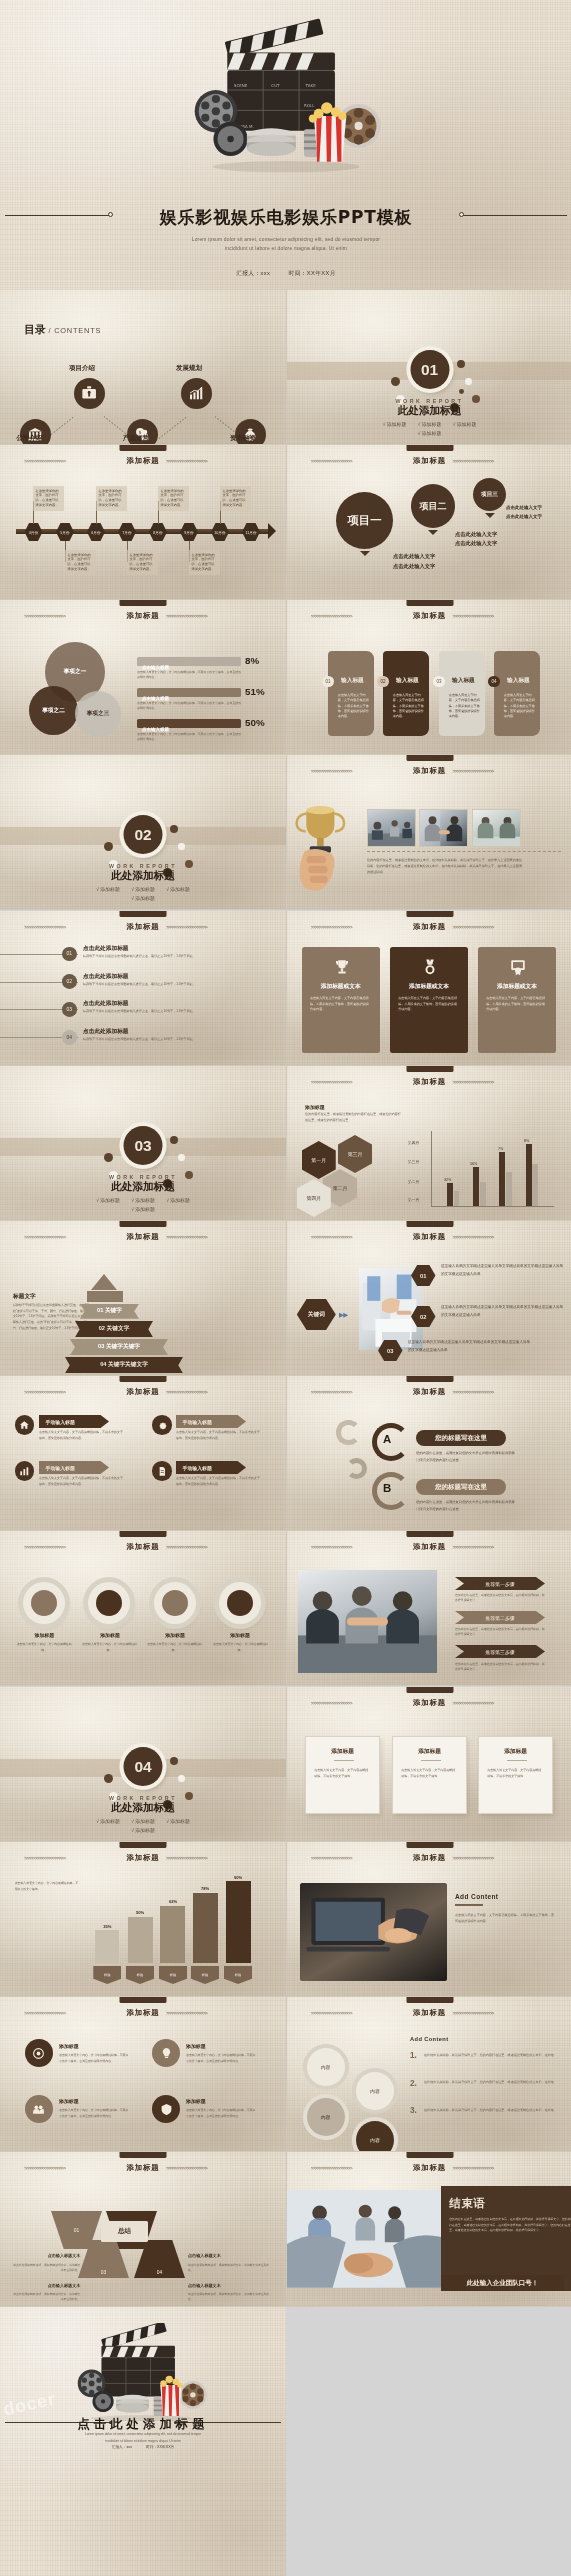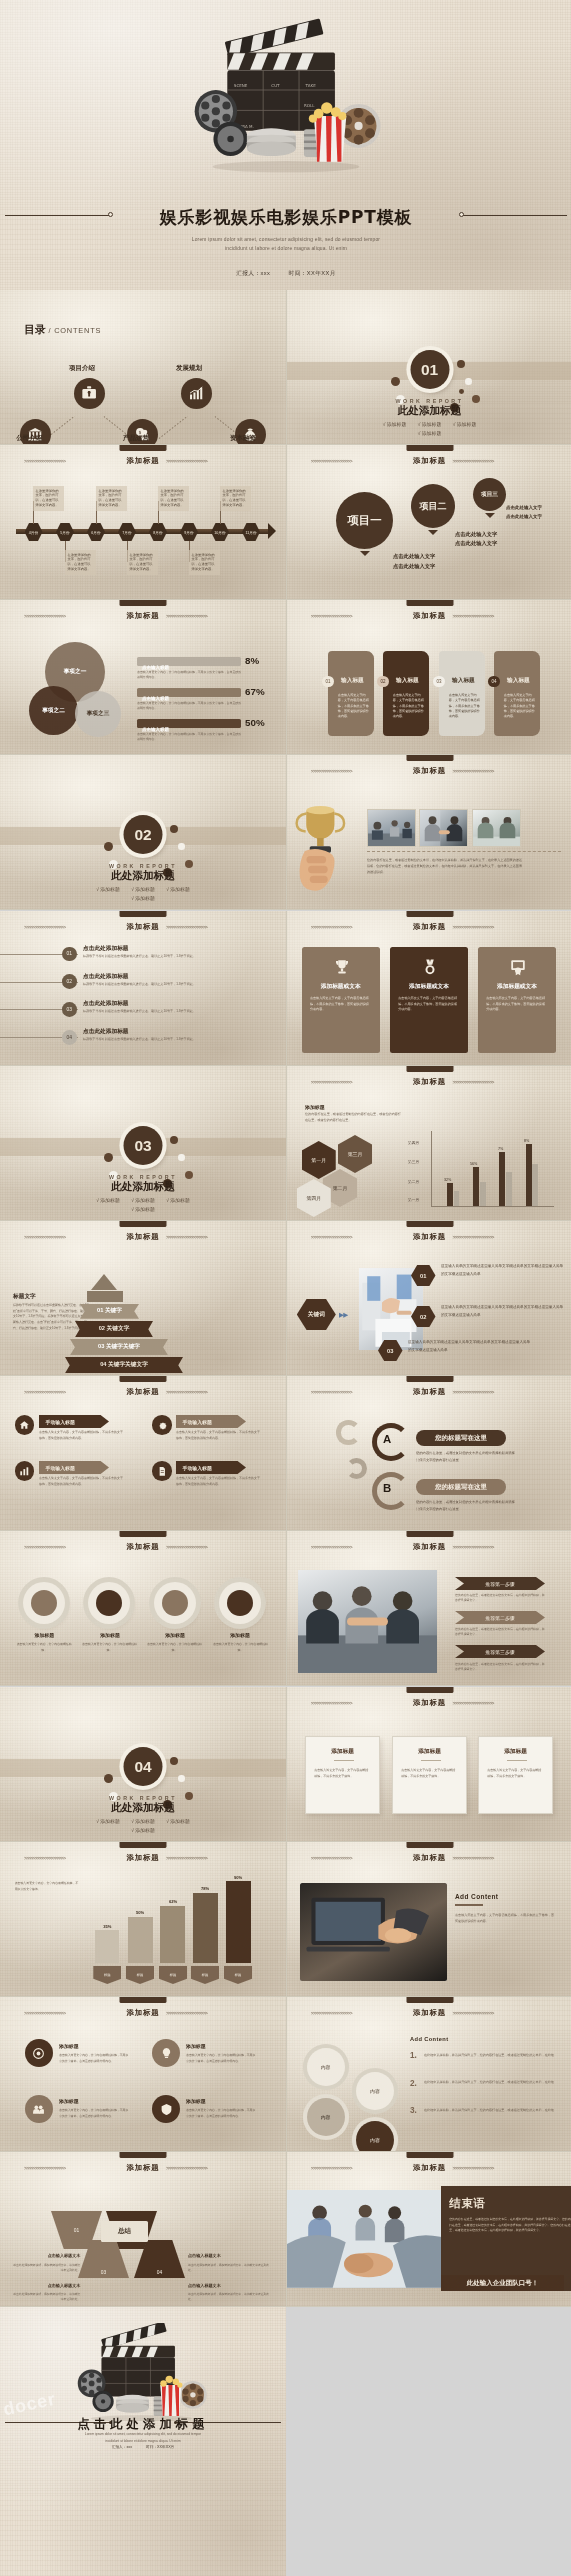--- a/index.html
+++ b/index.html
@@ -403,21 +403,21 @@
   </div>
   <div class="venn" style="left:45px;top:42px;width:60px;height:60px;background:rgba(126,106,88,.9)">事项之一</div>
   <div class="venn" style="left:29px;top:86px;width:49px;height:49px;background:rgba(69,45,29,.92)">事项之二</div>
   <div class="venn" style="left:75px;top:91px;width:46px;height:46px;background:rgba(195,190,182,.85);color:#4b3b2c">事项之三</div>
 
   <div class="pbar" style="left:137px;top:57px;width:104px;background:#b6ada0"><span>点击输入标题</span></div>
   <div class="pct" style="left:245px;top:55px">8%</div>
   <div class="pnote" style="left:137px;top:70px">点击输入简要文字内容，文字内容需概括精炼，不用多余的文字修饰，言简意赅的说明分项内容。</div>
 
   <div class="pbar" style="left:137px;top:88px;width:104px;background:#8d7a65"><span>点击输入标题</span></div>
-  <div class="pct" style="left:245px;top:86px">67%</div>
+  <div class="pct" style="left:245px;top:86px">51%</div>
   <div class="pnote" style="left:137px;top:101px">点击输入简要文字内容，文字内容需概括精炼，不用多余的文字修饰，言简意赅的说明分项内容。</div>
 
   <div class="pbar" style="left:137px;top:119px;width:104px;background:#5b4330"><span>点击输入标题</span></div>
   <div class="pct" style="left:245px;top:117px">50%</div>
   <div class="pnote" style="left:137px;top:132px">点击输入简要文字内容，文字内容需概括精炼，不用多余的文字修饰，言简意赅的说明分项内容。</div>
 </div>
 
 <div class="slide col2 paper2" style="left:286px;top:600px">
   <div class="tab"></div>
   <div class="hdr">

